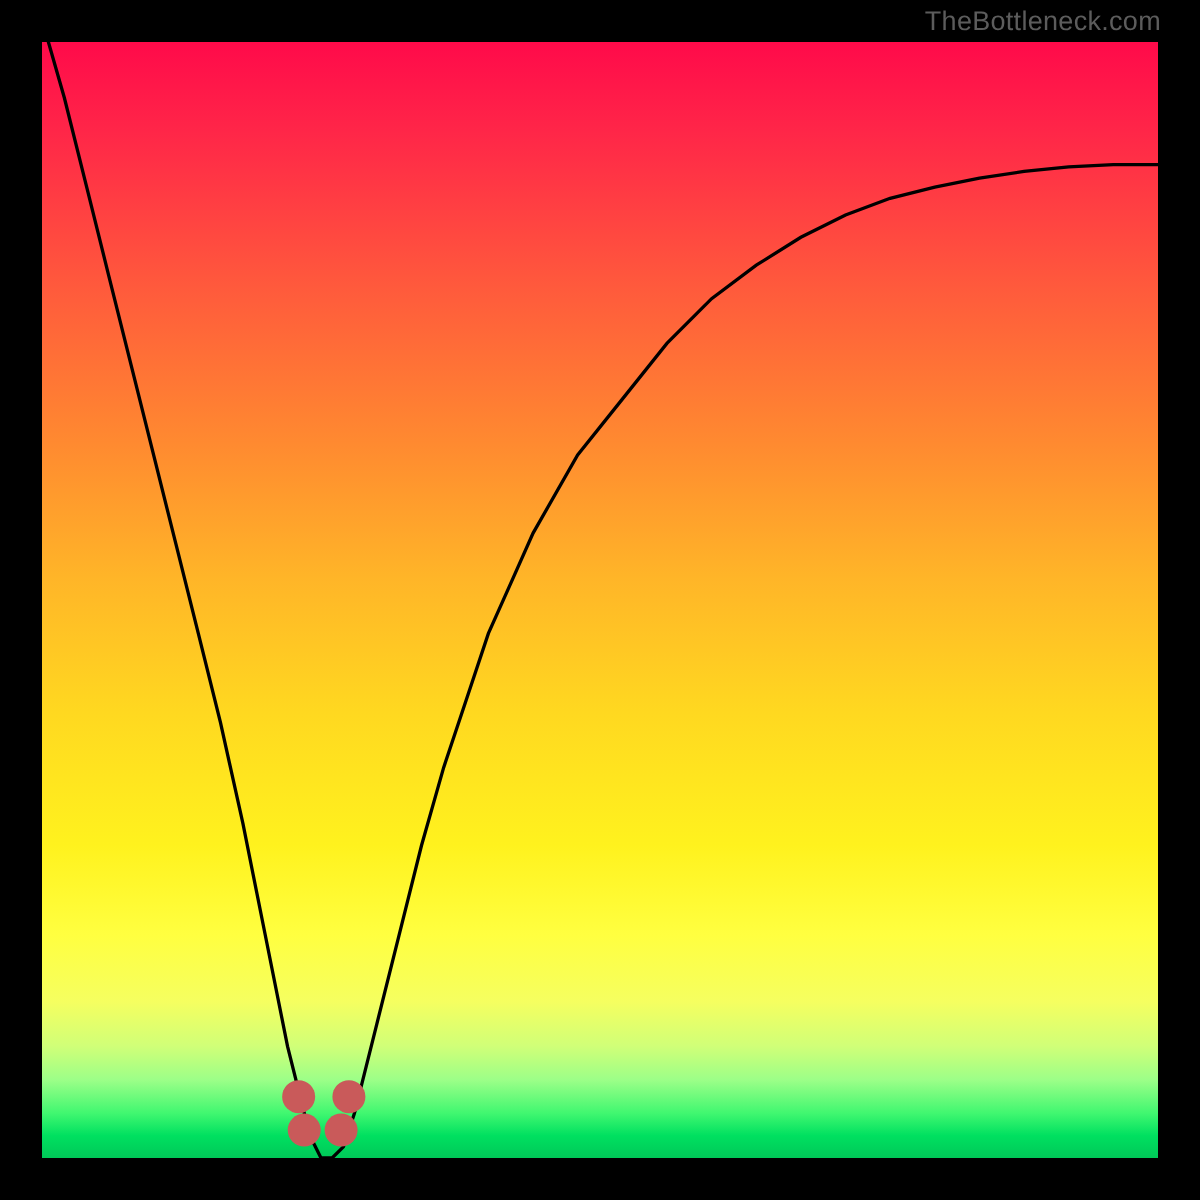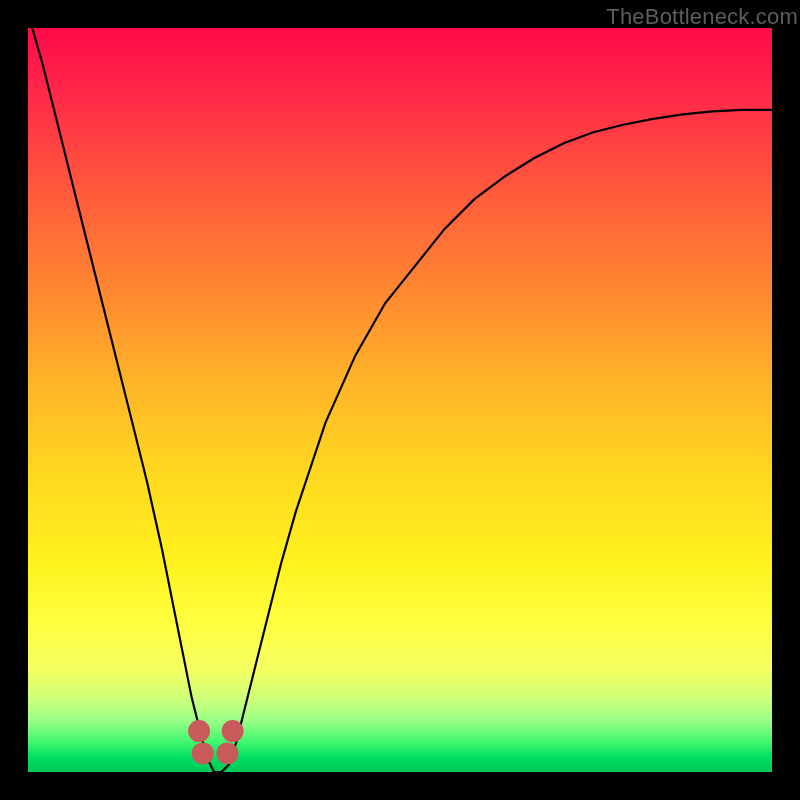--- a/index.html
+++ b/index.html
@@ -39,23 +39,23 @@
       #00c858 100%
     );
   }
   svg.curve {
     position: absolute;
     inset: 0;
   }
   .watermark {
     position: absolute;
     top: 4px;
-    right: 2px;
+    right: 26px;
     color: #5c5c5c;
-    font-size: 22px;
+    font-size: 18px;
     letter-spacing: 0.2px;
     font-weight: 400;
   }
 </style>
 </head>
 <body>
 
 <div class="watermark">TheBottleneck.com</div>
 
 <div class="frame">

